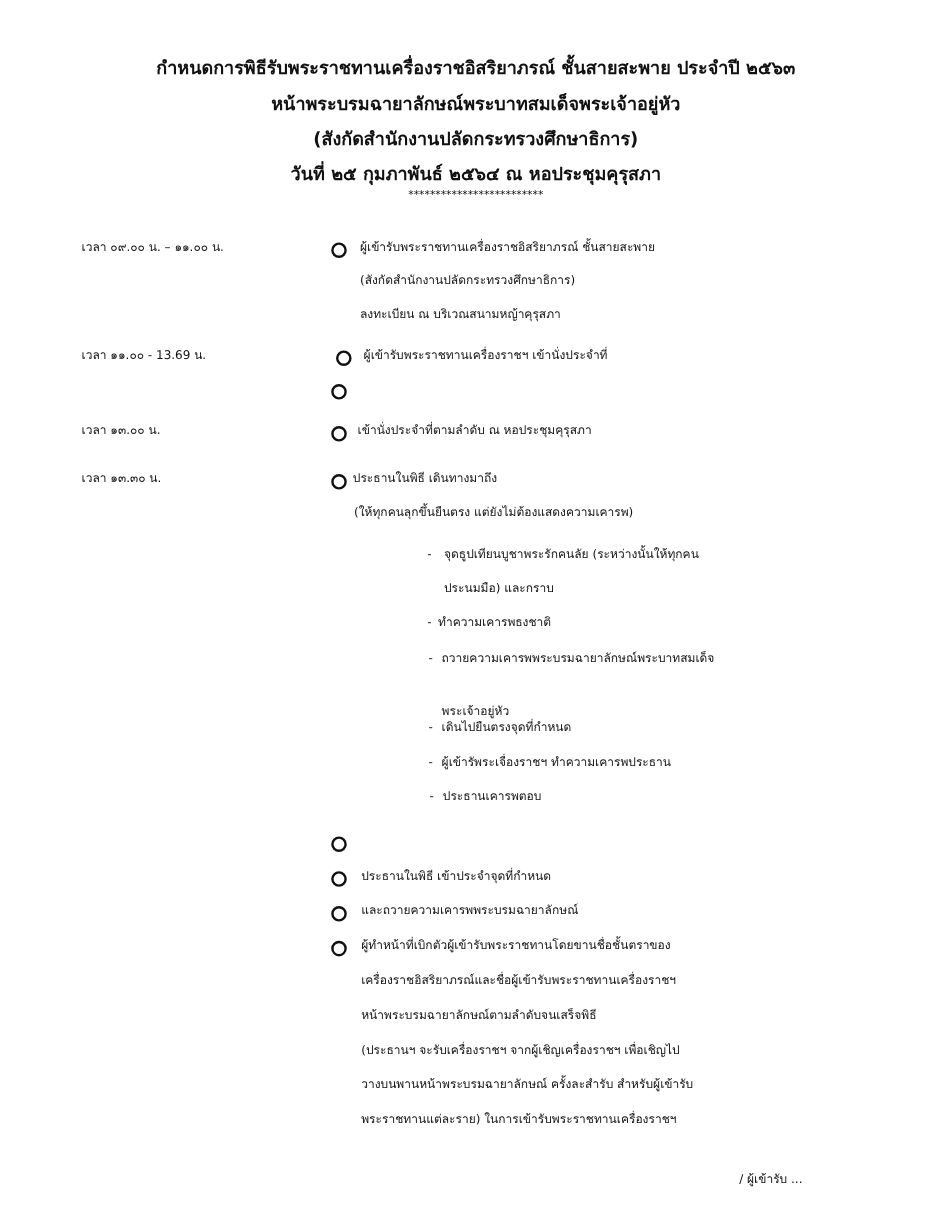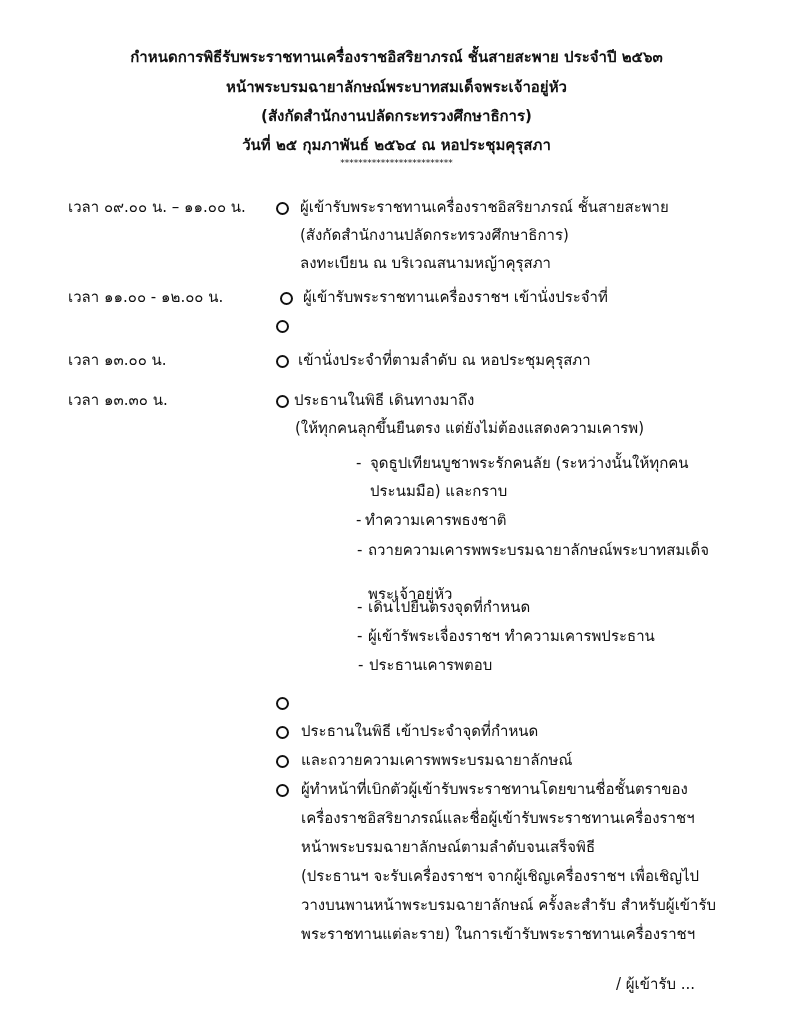--- a/index.html
+++ b/index.html
@@ -10,21 +10,21 @@
   }
   .page { position: absolute; inset: 0; }
   .hdr {
     position: absolute; left: 0; width: 793px; text-align: center;
     font-weight: bold; font-size: 15px; line-height: 20px; white-space: nowrap;
   }
   .stars {
     position: absolute; left: 0; width: 793px; text-align: center;
     font-size: 9px; letter-spacing: 0px; line-height: 10px;
   }
-  .t { position: absolute; font-size: 15px; line-height: 20px; white-space: nowrap; }
+  .t { position: absolute; font-size: 10px; line-height: 20px; white-space: nowrap; }
   .bul {
     position: absolute; width: 9px; height: 9px; border: 2.4px solid #111;
     border-radius: 50%; box-sizing: content-box;
   }
 </style>
 </head>
 <body>
 
 <div class="page">
 
@@ -33,21 +33,21 @@
   <div class="hdr" style="top:106px">(สังกัดสำนักงานปลัดกระทรวงศึกษาธิการ)</div>
   <div class="hdr" style="top:135px">วันที่ ๒๕ กุมภาพันธ์ ๒๕๖๔ ณ หอประชุมคุรุสภา</div>
   <div class="stars" style="top:158px">*************************</div>
 
   <div class="t" style="left:68px;top:197px">เวลา ๐๙.๐๐ น. – ๑๑.๐๐ น.</div>
   <span class="bul" style="left:276px;top:202px"></span>
   <div class="t" style="left:300px;top:197px">ผู้เข้ารับพระราชทานเครื่องราชอิสริยาภรณ์ ชั้นสายสะพาย</div>
   <div class="t" style="left:300px;top:225px">(สังกัดสำนักงานปลัดกระทรวงศึกษาธิการ)</div>
   <div class="t" style="left:300px;top:253px">ลงทะเบียน ณ บริเวณสนามหญ้าคุรุสภา</div>
 
-  <div class="t" style="left:68px;top:287px">เวลา ๑๑.๐๐ -  ๑๒.๐๐ น.</div>
+  <div class="t" style="left:68px;top:287px">เวลา ๑๑.๐๐ -  13.69 น.</div>
   <span class="bul" style="left:280px;top:292px"></span>
   <div class="t" style="left:303px;top:287px">ผู้เข้ารับพระราชทานเครื่องราชฯ เข้านั่งประจำที่</div>
   <span class="bul" style="left:276px;top:320px"></span>
 
   <div class="t" style="left:68px;top:350px">เวลา ๑๓.๐๐ น.</div>
   <span class="bul" style="left:276px;top:355px"></span>
   <div class="t" style="left:298px;top:350px">เข้านั่งประจำที่ตามลำดับ ณ หอประชุมคุรุสภา</div>
 
   <div class="t" style="left:68px;top:390px">เวลา ๑๓.๓๐ น.</div>
   <span class="bul" style="left:276px;top:395px"></span>

